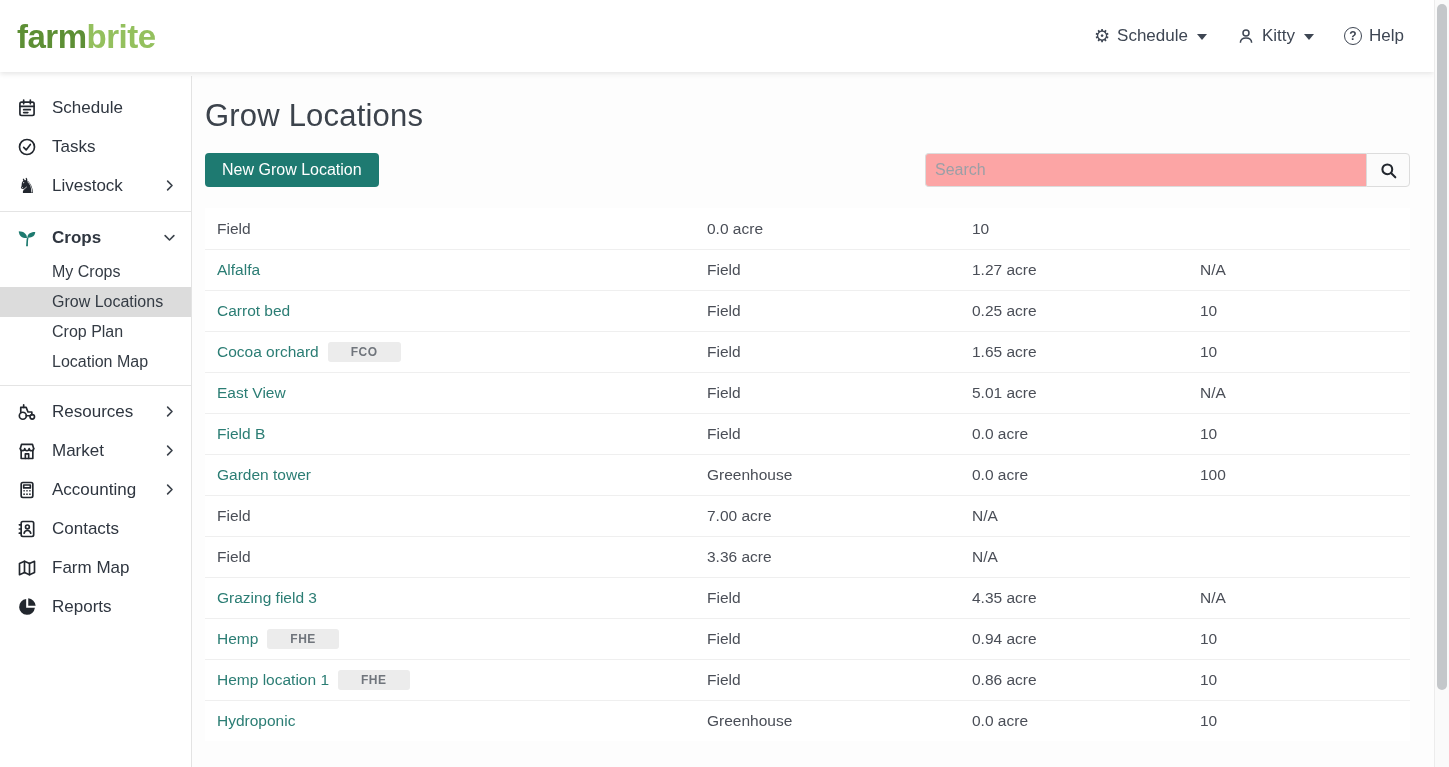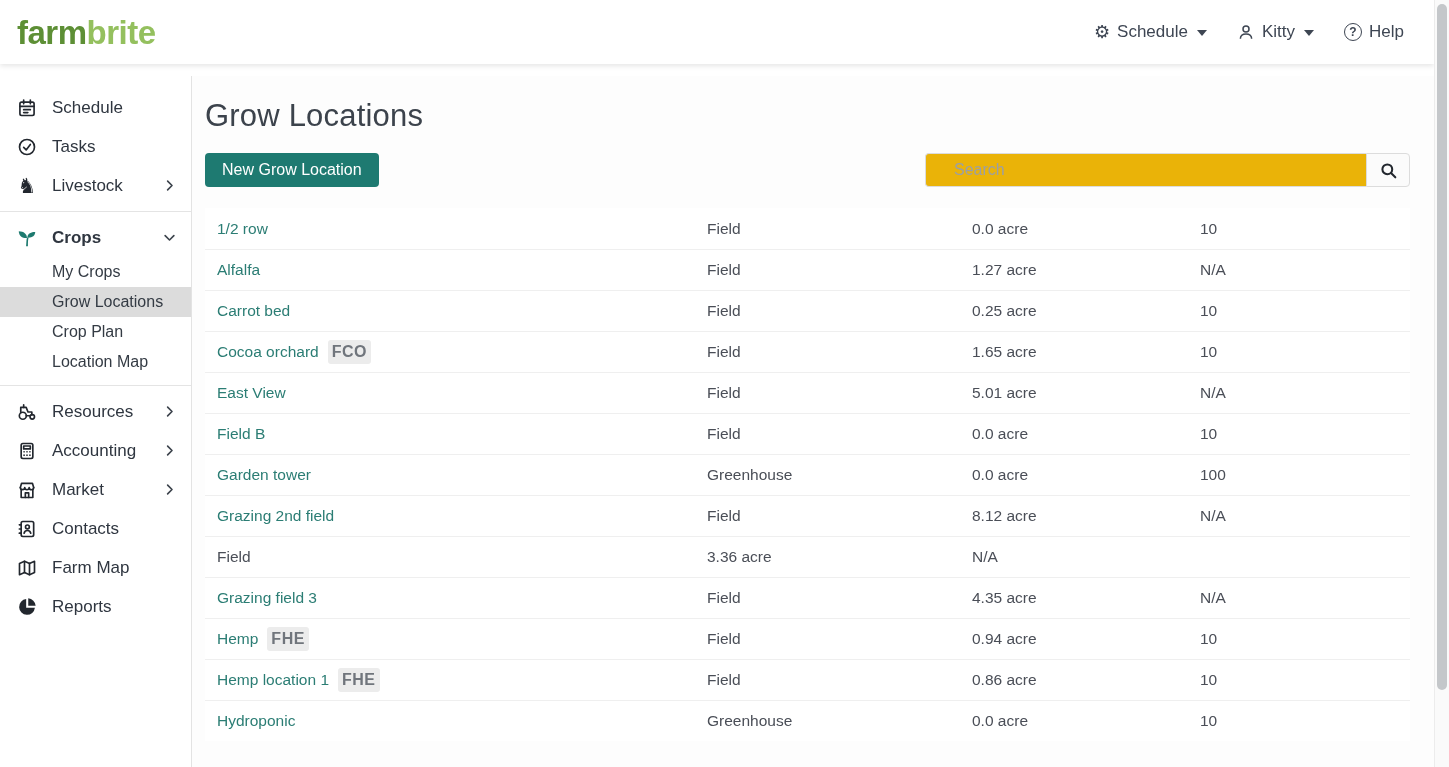--- a/index.html
+++ b/index.html
@@ -1,20 +1,20 @@
 <!DOCTYPE html>
 <html><head>
 <meta charset="utf-8">
 <style>
   * { margin:0; padding:0; box-sizing:border-box; }
   html,body { width:1449px; height:767px; overflow:hidden;
     font-family:"Liberation Sans", sans-serif; background:#ffffff; color:#3c434c; }
 
   
-  .topbar { position:absolute; top:0; left:0; width:1434px; height:64px;
+  .topbar { position:absolute; top:0; left:0; width:1434px; height:72px;
     background:#ffffff; display:flex; align-items:center; justify-content:space-between;
     box-shadow:0 2px 5px rgba(0,0,0,0.10); z-index:5; }
   .logo { font-size:33px; font-weight:600; letter-spacing:-0.5px; padding-left:17px; line-height:1; }
   .logo .p1 { color:#5d8f35; }
   .logo .p2 { color:#94c05e; }
   .topnav { display:flex; align-items:center; gap:30px; padding-right:30px; }
   .navitem { display:flex; align-items:center; gap:7px; font-size:17px; color:#3e4653; cursor:pointer; }
   .navitem .glyph { font-size:18px; line-height:1; }
   .caret-down { width:0; height:0; border-left:5px solid transparent; border-right:5px solid transparent;
     border-top:6px solid #3e4653; margin-left:2px; margin-top:2px; }
@@ -42,39 +42,39 @@
   .horse-glyph { font-size:21px; line-height:1; }
 
   
   .content { flex:1; background:#fdfdfd; padding:22px 24px 0 13px; position:relative; }
   .page-title { font-size:31px; font-weight:500; color:#3c434c; letter-spacing:0.2px; }
   .actions-row { display:flex; align-items:center; justify-content:space-between; margin-top:19px; }
   .btn-new { background:#1e7a71; color:#ffffff; border:none; border-radius:4px;
     font-size:16px; font-family:inherit; padding:0 17px; height:34px; cursor:pointer; }
   .search-wrap { display:flex; width:485px; height:34px; }
   .search-input { flex:1; border:1px solid #dcdcdc; border-right:none; border-radius:4px 0 0 4px;
-    font-size:16px; font-family:inherit; padding:0 28px; color:#3c434c; outline:none; background:#eab308; }
+    font-size:16px; font-family:inherit; padding:0 9px; color:#3c434c; outline:none; background:#fca5a5; }
   .search-input::placeholder { color:#9b9fa6; }
   .search-btn { width:44px; border:1px solid #dcdcdc; border-radius:0 4px 4px 0; background:#fbfbfb;
     display:flex; align-items:center; justify-content:center; cursor:pointer; color:#22272e; }
 
   
   .table { margin-top:21px; background:#ffffff; border-radius:5px; }
   .grid-cols { display:grid; grid-template-columns:490px 265px 228px 1fr; align-items:center;
     padding-left:12px; }
   .thead { background:#f7f7f7; height:53px; border-radius:5px 5px 0 0; }
   .th { font-size:12.5px; font-weight:bold; color:#4c5058; letter-spacing:0.4px;
     text-transform:uppercase; display:flex; align-items:center; gap:4px; cursor:pointer; }
   .th .sorticon { display:flex; color:#3c434c; }
   .trow { height:41px; border-top:1px solid #efefef; background:#ffffff; }
   .trow:first-child { border-top:none; }
   .name-cell { display:flex; align-items:center; gap:9px; }
   .name-link { color:#2b7d74; font-size:15.5px; text-decoration:none; cursor:pointer; }
-  .badge { background:#ececec; color:#70757c; font-size:16px; font-weight:bold;
-    letter-spacing:0.5px; padding:3px 4px; border-radius:3px; text-transform:uppercase; }
+  .badge { background:#ececec; color:#70757c; font-size:12px; font-weight:bold;
+    letter-spacing:0.5px; padding:3px 23px; border-radius:3px; text-transform:uppercase; }
   .cell { font-size:15.5px; color:#4a4e57; }
 
   
   .pagebar { position:absolute; top:0; right:0; width:15px; height:767px; background:#fafafa;
     border-left:1px solid #ececec; z-index:9; }
   .pagebar .thumb { position:absolute; top:4px; left:2px; width:10px; height:686px;
     background:#c4c7ca; border-radius:6px; }
 
   svg { display:block; }
 </style>
@@ -178,47 +178,47 @@
         <span class="slabel">Resources</span>
         <span class="chev">
           <svg width="15" height="15" viewBox="0 0 24 24" fill="none" stroke="currentColor" stroke-width="2.6" stroke-linecap="round" stroke-linejoin="round">
             <polyline points="9 5 16 12 9 19"></polyline>
           </svg>
         </span>
       </div>
       <div class="side-item">
         <span class="sicon">
           <svg width="20" height="20" viewBox="0 0 24 24" fill="none" stroke="currentColor" stroke-width="2" stroke-linecap="round" stroke-linejoin="round">
+            <path d="M4 9l1.5-5h13L20 9"></path>
+            <path d="M4 9a2.6 2.6 0 0 0 5.3 0A2.6 2.6 0 0 0 14.6 9 2.6 2.6 0 0 0 20 9"></path>
+            <path d="M5 11.5V21h14v-9.5"></path>
+            <path d="M10 21v-5.5h4V21"></path>
+          </svg>
+        </span>
+        <span class="slabel">Market</span>
+        <span class="chev">
+          <svg width="15" height="15" viewBox="0 0 24 24" fill="none" stroke="currentColor" stroke-width="2.6" stroke-linecap="round" stroke-linejoin="round">
+            <polyline points="9 5 16 12 9 19"></polyline>
+          </svg>
+        </span>
+      </div>
+      <div class="side-item">
+        <span class="sicon">
+          <svg width="20" height="20" viewBox="0 0 24 24" fill="none" stroke="currentColor" stroke-width="2" stroke-linecap="round" stroke-linejoin="round">
             <rect x="5" y="3" width="14" height="18" rx="2"></rect>
             <rect x="8" y="6" width="8" height="3.5"></rect>
             <line x1="8.5" y1="13" x2="8.5" y2="13.01"></line>
             <line x1="12" y1="13" x2="12" y2="13.01"></line>
             <line x1="15.5" y1="13" x2="15.5" y2="13.01"></line>
             <line x1="8.5" y1="17" x2="8.5" y2="17.01"></line>
             <line x1="12" y1="17" x2="12" y2="17.01"></line>
             <line x1="15.5" y1="17" x2="15.5" y2="17.01"></line>
           </svg>
         </span>
         <span class="slabel">Accounting</span>
-        <span class="chev">
-          <svg width="15" height="15" viewBox="0 0 24 24" fill="none" stroke="currentColor" stroke-width="2.6" stroke-linecap="round" stroke-linejoin="round">
-            <polyline points="9 5 16 12 9 19"></polyline>
-          </svg>
-        </span>
-      </div>
-      <div class="side-item">
-        <span class="sicon">
-          <svg width="20" height="20" viewBox="0 0 24 24" fill="none" stroke="currentColor" stroke-width="2" stroke-linecap="round" stroke-linejoin="round">
-            <path d="M4 9l1.5-5h13L20 9"></path>
-            <path d="M4 9a2.6 2.6 0 0 0 5.3 0A2.6 2.6 0 0 0 14.6 9 2.6 2.6 0 0 0 20 9"></path>
-            <path d="M5 11.5V21h14v-9.5"></path>
-            <path d="M10 21v-5.5h4V21"></path>
-          </svg>
-        </span>
-        <span class="slabel">Market</span>
         <span class="chev">
           <svg width="15" height="15" viewBox="0 0 24 24" fill="none" stroke="currentColor" stroke-width="2.6" stroke-linecap="round" stroke-linejoin="round">
             <polyline points="9 5 16 12 9 19"></polyline>
           </svg>
         </span>
       </div>
       <div class="side-item">
         <span class="sicon">
           <svg width="20" height="20" viewBox="0 0 24 24" fill="none" stroke="currentColor" stroke-width="2" stroke-linecap="round" stroke-linejoin="round">
             <rect x="5" y="3" width="15" height="18" rx="2"></rect>
@@ -266,23 +266,20 @@
                 <line x1="15.2" y1="15.2" x2="20.6" y2="20.6"></line>
             </svg>
           </span>
         </button>
       </div>
     </div>
 
     <div class="table">
       <div id="tbody">
           <div class="trow grid-cols">
-            <div class="name-cell">
-              <a class="name-link">1/2 row</a>
-            </div>
             <div class="cell">Field</div>
             <div class="cell">0.0 acre</div>
             <div class="cell">10</div>
           </div>
           <div class="trow grid-cols">
             <div class="name-cell">
               <a class="name-link">Alfalfa</a>
             </div>
             <div class="cell">Field</div>
             <div class="cell">1.27 acre</div>
@@ -323,25 +320,22 @@
           </div>
           <div class="trow grid-cols">
             <div class="name-cell">
               <a class="name-link">Garden tower</a>
             </div>
             <div class="cell">Greenhouse</div>
             <div class="cell">0.0 acre</div>
             <div class="cell">100</div>
           </div>
           <div class="trow grid-cols">
-            <div class="name-cell">
-              <a class="name-link">Grazing 2nd field</a>
-            </div>
-            <div class="cell">Field</div>
-            <div class="cell">8.12 acre</div>
+            <div class="cell">Field</div>
+            <div class="cell">7.00 acre</div>
             <div class="cell">N/A</div>
           </div>
           <div class="trow grid-cols">
             <div class="cell">Field</div>
             <div class="cell">3.36 acre</div>
             <div class="cell">N/A</div>
           </div>
           <div class="trow grid-cols">
             <div class="name-cell">
               <a class="name-link">Grazing field 3</a>

